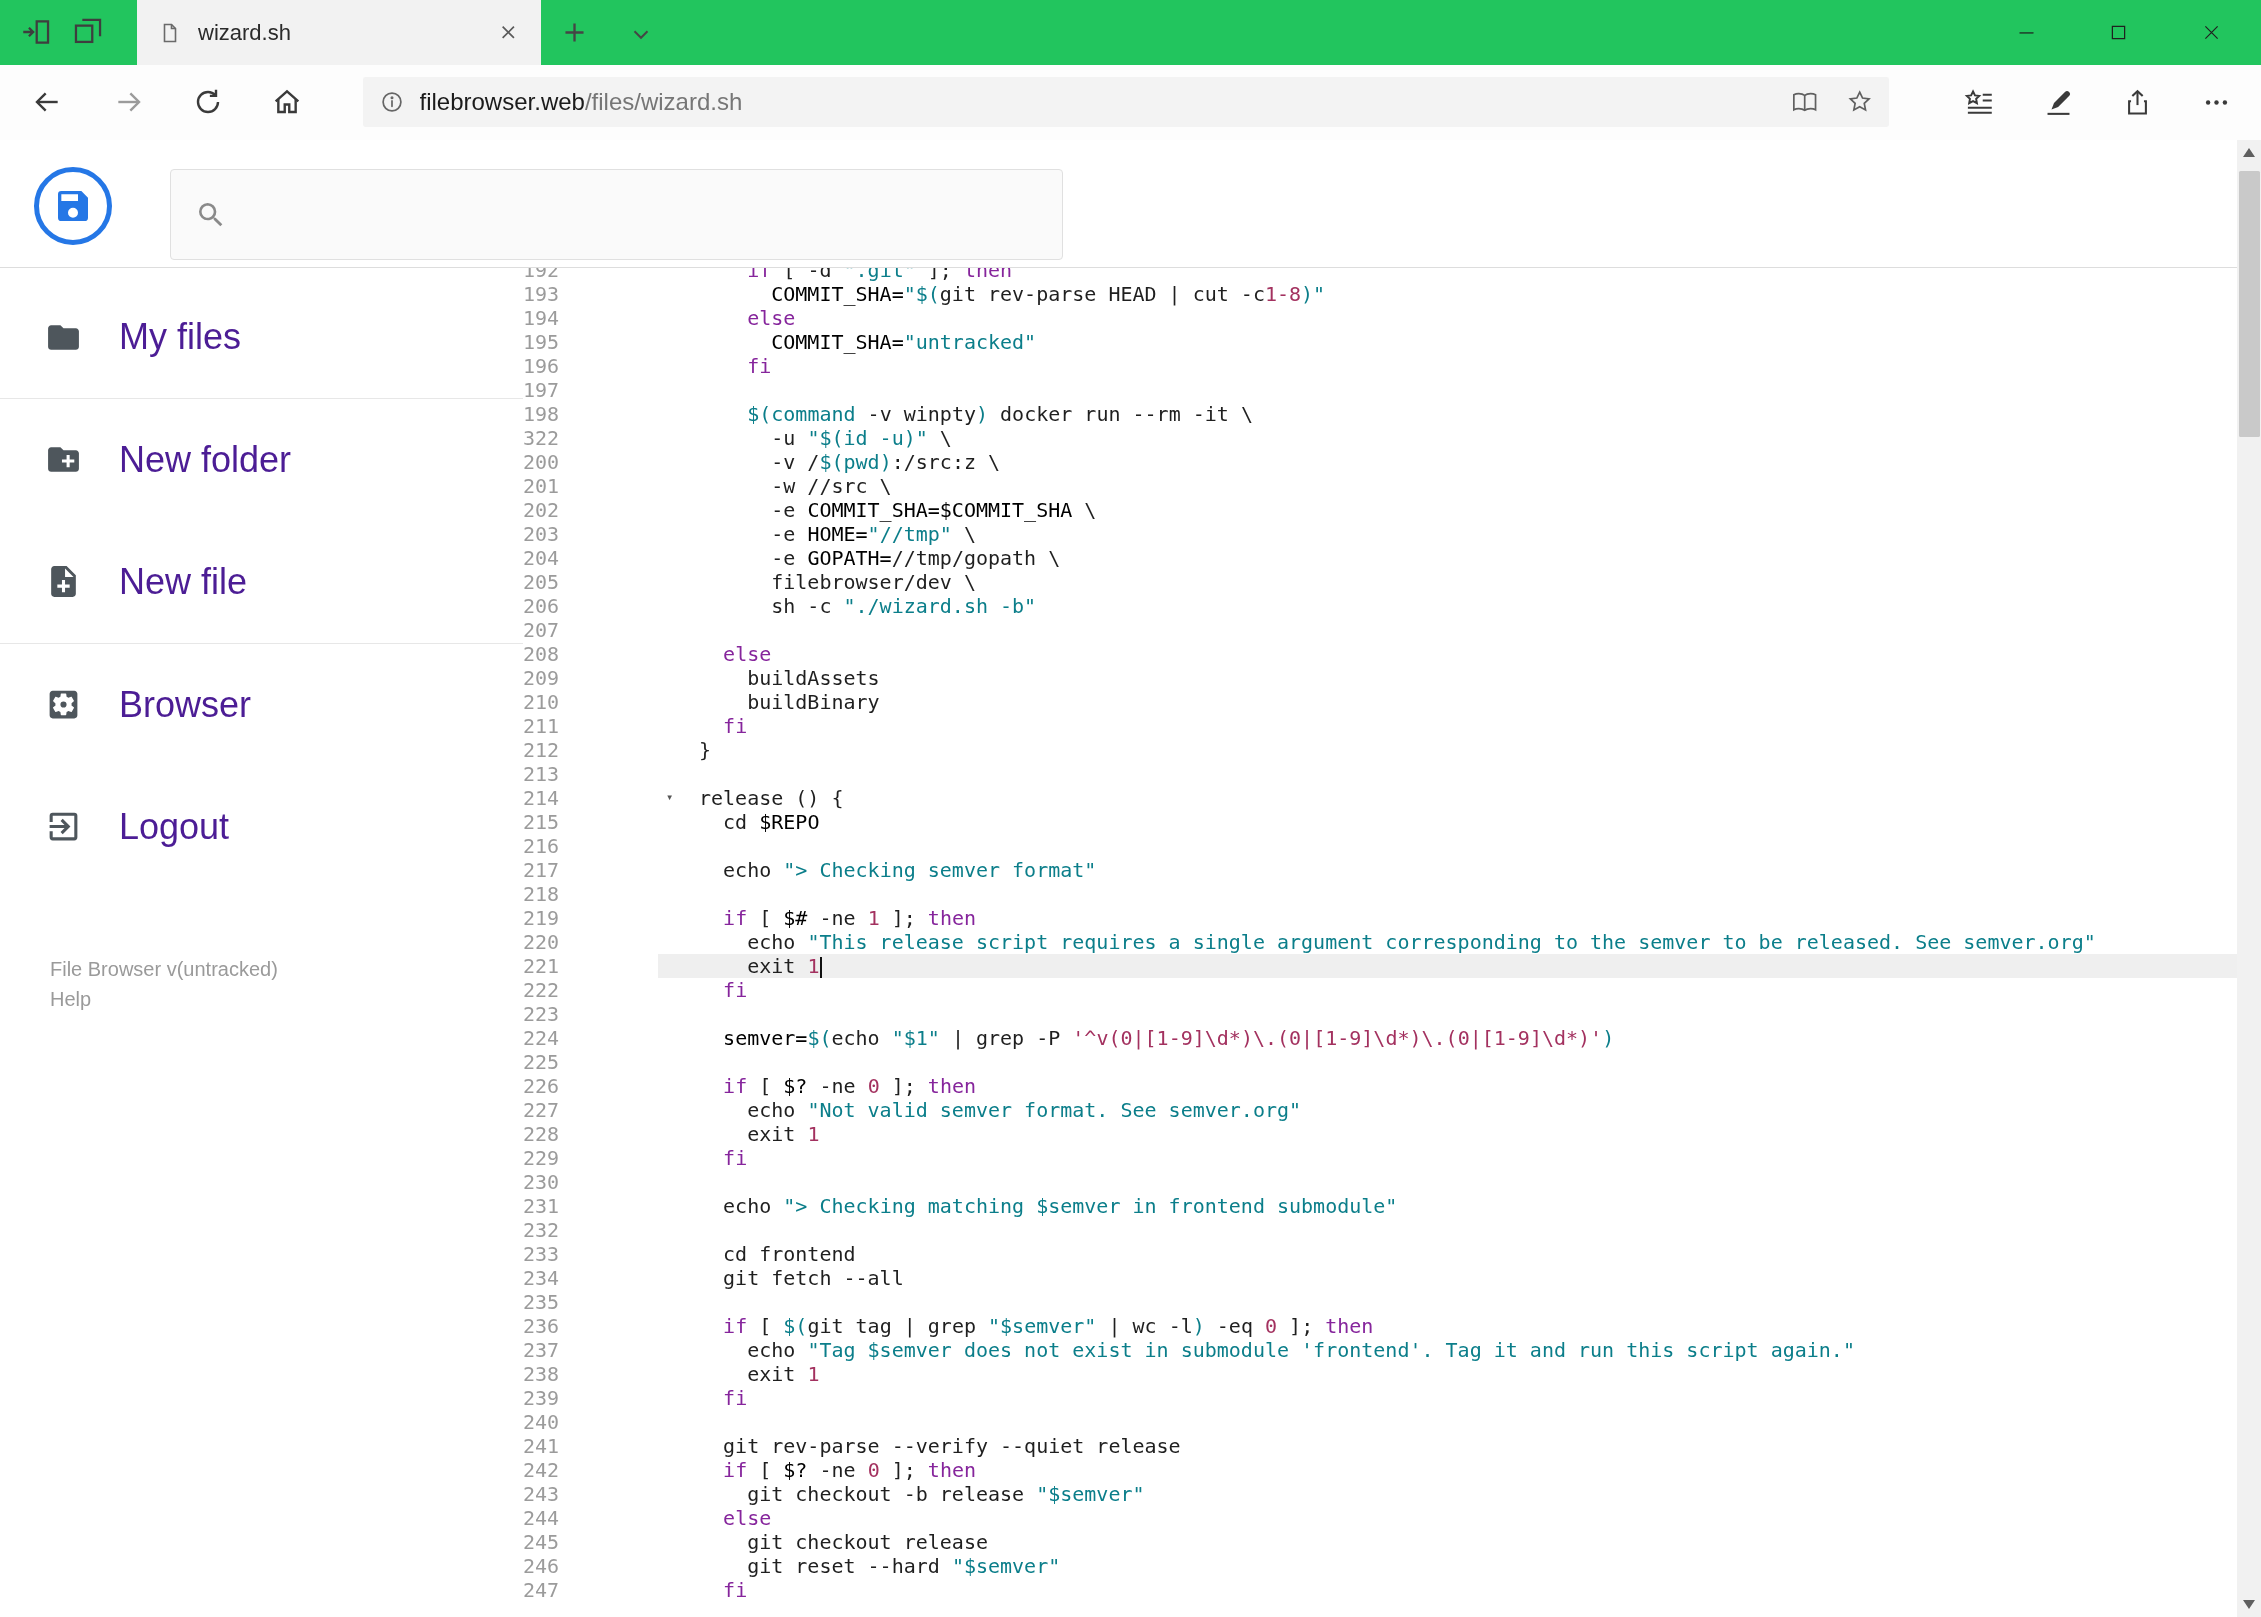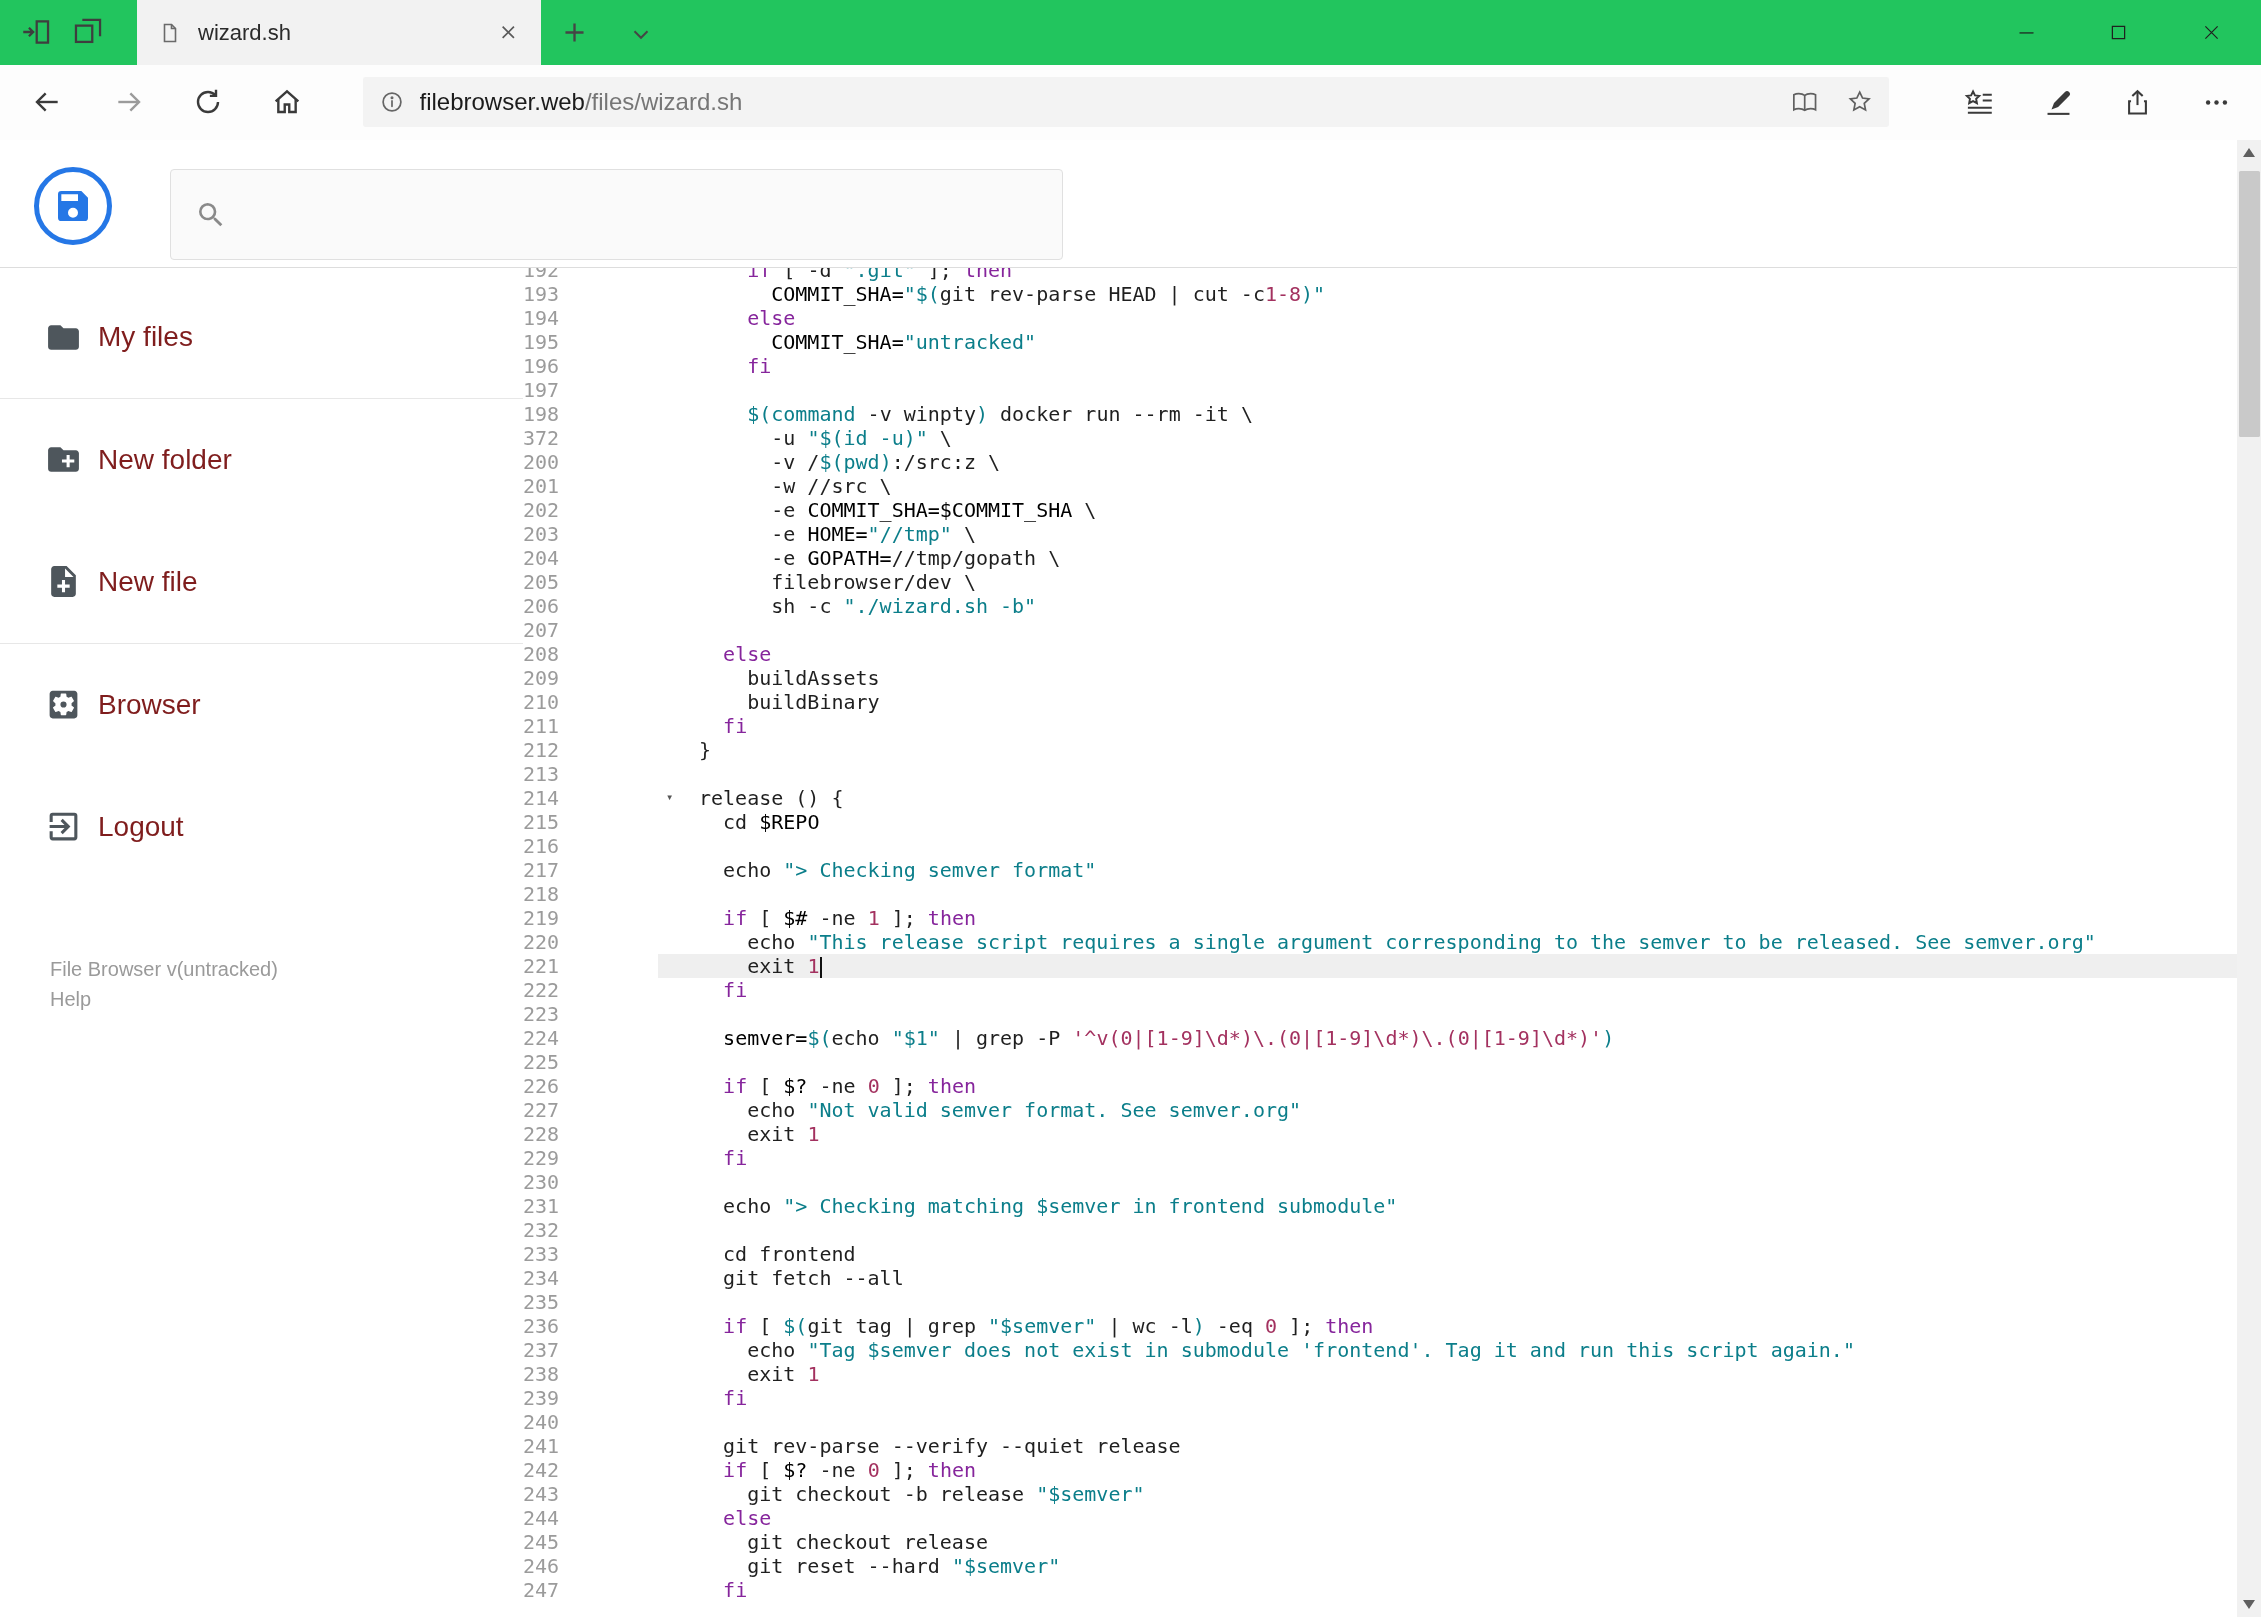--- a/index.html
+++ b/index.html
@@ -35,21 +35,21 @@
   #searchbox .mag{width:32px;height:32px;color:#8a8a8a;flex:none}
   #searchbox input{border:none;outline:none;background:transparent;flex:1;margin-left:19.4px;font-size:26px;color:#333;font-family:"Liberation Sans",sans-serif}
   #searchbox input::placeholder{color:#9a9a9a}
   #toolbar{position:absolute;left:1452px;top:199px;display:flex;gap:56px}
   .tool{width:31px;height:31px;color:#50616b;cursor:pointer}
 
   
   #sidebar{position:absolute;left:0;top:268px;width:523px;bottom:0;background:#fff;padding-top:8px}
   .side-item{display:flex;align-items:center;height:122px;padding-left:45px;cursor:pointer}
   .side-item .sicon{width:37px;height:37px;color:#4e565c;flex:none}
-  .side-item .lbl{margin-left:16px;font-size:28px;color:#7f1d1d}
+  .side-item .lbl{margin-left:37px;font-size:36px;color:#4c1d95}
   .side-div{height:0.8px;background:#e7e7e7}
   #side-footer{position:absolute;left:50px;top:686px;font-size:20px;color:#9a9a9a;line-height:30px}
 
   
   #editor{position:absolute;left:523px;top:268px;right:24px;bottom:0;background:#fff;overflow:hidden;
           font-family:"DejaVu Sans Mono",monospace;font-size:20px;line-height:24px}
   .crow{display:flex;height:24px;white-space:pre}
   .crow.clip{margin-top:-10.5px}
   .crow.active{background:#efefef}
   .ln{width:135px;text-align:left;color:#9b9b9b;flex:none;background:#fff}
@@ -325,21 +325,21 @@
 
 <div id="editor">
   <div>
       <div class="crow clip"><span class="ln">192</span><span class="fold"></span><span class="ctext"><span class="tok-p">    </span><span class="tok-k">if</span><span class="tok-p"> [ -d </span><span class="tok-s">".git"</span><span class="tok-p"> ]; </span><span class="tok-k">then</span></span></div>
       <div class="crow"><span class="ln">193</span><span class="fold"></span><span class="ctext"><span class="tok-p">      </span><span class="tok-v">COMMIT_SHA=</span><span class="tok-s">"$(</span><span class="tok-p">git rev-parse HEAD | cut -c</span><span class="tok-n">1-8</span><span class="tok-s">)"</span></span></div>
       <div class="crow"><span class="ln">194</span><span class="fold"></span><span class="ctext"><span class="tok-p">    </span><span class="tok-k">else</span></span></div>
       <div class="crow"><span class="ln">195</span><span class="fold"></span><span class="ctext"><span class="tok-p">      </span><span class="tok-v">COMMIT_SHA=</span><span class="tok-s">"untracked"</span></span></div>
       <div class="crow"><span class="ln">196</span><span class="fold"></span><span class="ctext"><span class="tok-p">    </span><span class="tok-k">fi</span></span></div>
       <div class="crow"><span class="ln">197</span><span class="fold"></span><span class="ctext"></span></div>
       <div class="crow"><span class="ln">198</span><span class="fold"></span><span class="ctext"><span class="tok-p">    </span><span class="tok-s">$(command</span><span class="tok-p"> -v winpty</span><span class="tok-s">)</span><span class="tok-p"> docker run --rm -it \</span></span></div>
-      <div class="crow"><span class="ln">372</span><span class="fold"></span><span class="ctext"><span class="tok-p">      -u </span><span class="tok-s">"$(id -u)"</span><span class="tok-p"> \</span></span></div>
+      <div class="crow"><span class="ln">322</span><span class="fold"></span><span class="ctext"><span class="tok-p">      -u </span><span class="tok-s">"$(id -u)"</span><span class="tok-p"> \</span></span></div>
       <div class="crow"><span class="ln">200</span><span class="fold"></span><span class="ctext"><span class="tok-p">      -v /</span><span class="tok-s">$(pwd)</span><span class="tok-p">:/src:z \</span></span></div>
       <div class="crow"><span class="ln">201</span><span class="fold"></span><span class="ctext"><span class="tok-p">      -w //src \</span></span></div>
       <div class="crow"><span class="ln">202</span><span class="fold"></span><span class="ctext"><span class="tok-p">      -e </span><span class="tok-v">COMMIT_SHA=$COMMIT_SHA</span><span class="tok-p"> \</span></span></div>
       <div class="crow"><span class="ln">203</span><span class="fold"></span><span class="ctext"><span class="tok-p">      -e </span><span class="tok-v">HOME=</span><span class="tok-s">"//tmp"</span><span class="tok-p"> \</span></span></div>
       <div class="crow"><span class="ln">204</span><span class="fold"></span><span class="ctext"><span class="tok-p">      -e </span><span class="tok-v">GOPATH=</span><span class="tok-p">//tmp/gopath \</span></span></div>
       <div class="crow"><span class="ln">205</span><span class="fold"></span><span class="ctext"><span class="tok-p">      filebrowser/dev \</span></span></div>
       <div class="crow"><span class="ln">206</span><span class="fold"></span><span class="ctext"><span class="tok-p">      sh -c </span><span class="tok-s">"./wizard.sh -b"</span></span></div>
       <div class="crow"><span class="ln">207</span><span class="fold"></span><span class="ctext"></span></div>
       <div class="crow"><span class="ln">208</span><span class="fold"></span><span class="ctext"><span class="tok-p">  </span><span class="tok-k">else</span></span></div>
       <div class="crow"><span class="ln">209</span><span class="fold"></span><span class="ctext"><span class="tok-p">    buildAssets</span></span></div>

